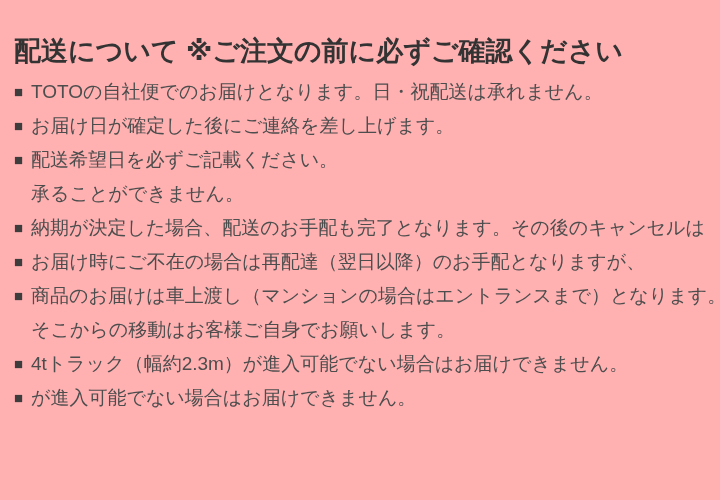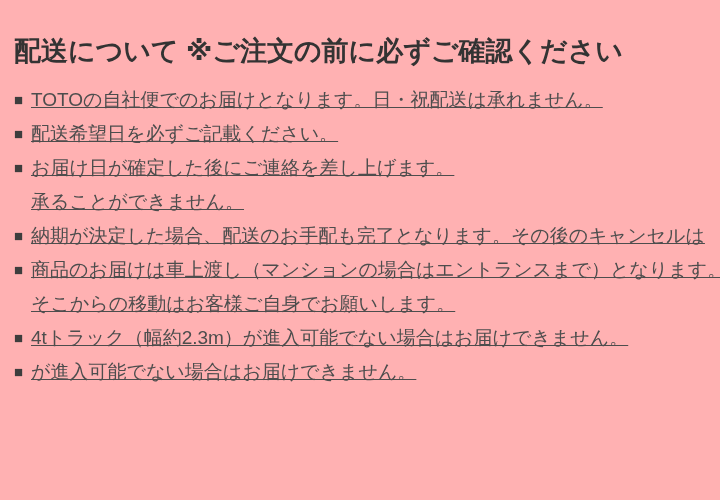--- a/index.html
+++ b/index.html
@@ -20,24 +20,23 @@
     .title {
       margin: 0;
       font-size: 27px;
       line-height: 32px;
       font-weight: bold;
       color: #333333;
       white-space: nowrap;
       letter-spacing: 0;
     }
     .items {
-      margin-top: 16px;
+      margin-top: 8px;
       font-size: 19px;
       color: #4d4d4d;
-      text-decoration: underline;
     }
     .item {
       margin: 0;
     }
     .line {
       line-height: 34px;
       white-space: nowrap;
     }
     .bullet {
       display: inline-block;
@@ -57,33 +56,34 @@
 
   <h1 class="title">配送について ※ご注文の前に必ずご確認ください</h1>
 
   <div class="items">
 
     <div class="item">
       <div class="line"><span class="bullet">■</span><span>TOTOの自社便でのお届けとなります。日・祝配送は承れません。</span></div>
     </div>
 
     <div class="item">
-      <div class="line"><span class="bullet">■</span><span>配送希望日を必ずご記載ください。</span></div>
+      <div class="line"><span class="bullet">■</span><span>お届け日が確定した後にご連絡を差し上げます。</span></div>
     </div>
 
     <div class="item">
-      <div class="line"><span class="bullet">■</span><span>お届け日が確定した後にご連絡を差し上げます。</span></div>
+      <div class="line"><span class="bullet">■</span><span>配送希望日を必ずご記載ください。</span></div>
     </div>
 
     <div class="item">
       <div class="line cont"><span>承ることができません。</span></div>
       <div class="line"><span class="bullet">■</span><span>納期が決定した場合、配送のお手配も完了となります。その後のキャンセルは</span></div>
     </div>
 
     <div class="item">
+      <div class="line"><span class="bullet">■</span><span>お届け時にご不在の場合は再配達（翌日以降）のお手配となりますが、</span></div>
     </div>
 
     <div class="item">
       <div class="line"><span class="bullet">■</span><span>商品のお届けは車上渡し（マンションの場合はエントランスまで）となります。</span></div>
       <div class="line cont"><span>そこからの移動はお客様ご自身でお願いします。</span></div>
     </div>
 
     <div class="item">
       <div class="line"><span class="bullet">■</span><span>4tトラック（幅約2.3m）が進入可能でない場合はお届けできません。</span></div>
     </div>

